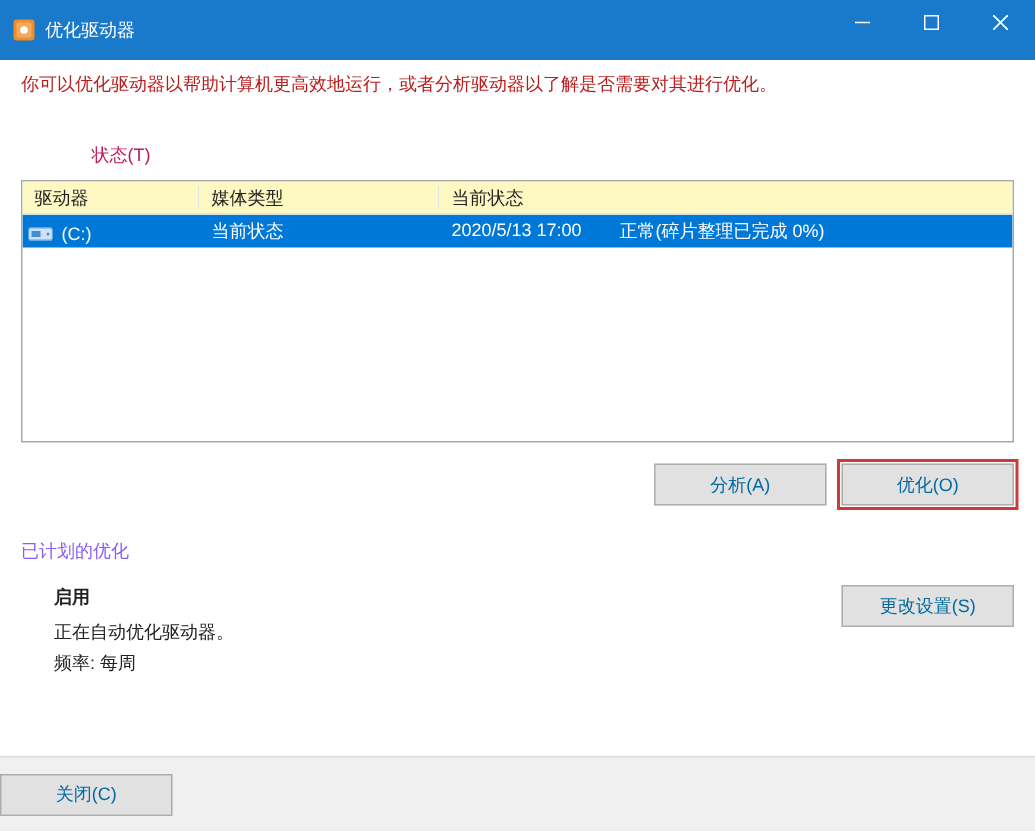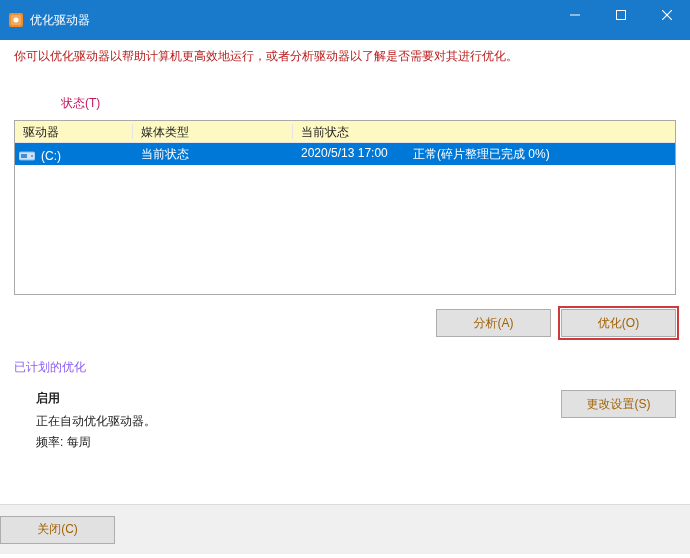--- a/index.html
+++ b/index.html
@@ -44,21 +44,21 @@
   .data-cell { padding: 3px 8px 0 8px; white-space: nowrap; }
   .drive-cell { display: flex; align-items: center; gap: 6px; padding-left: 4px; }
   .hdd-icon { width: 16px; height: 14px; display: inline-flex; }
 
   .action-row {
     margin-top: 14px; display: flex; justify-content: flex-end; gap: 10px;
     width: 662px;
   }
   .btn {
     width: 115px; height: 28px; background: #e1e1e1; border: 1px solid #adadad;
-    display: flex; align-items: center; justify-content: center; color: #a16207;
+    display: flex; align-items: center; justify-content: center; color: #0369a1;
     cursor: default;
   }
   .btn-emph { outline: 2px solid #cd3a3b; outline-offset: 1px; }
 
   .section-label { margin-top: 22px; color: #8b5cf6; }
   .schedule-block { margin-top: 14px; display: flex; width: 662px; }
   .schedule-left { padding-left: 22px; flex: 1; color: #222; }
   .schedule-left .on { font-weight: 700; margin-bottom: 6px; }
   .schedule-left .line { margin-bottom: 4px; }
   .schedule-right { }

